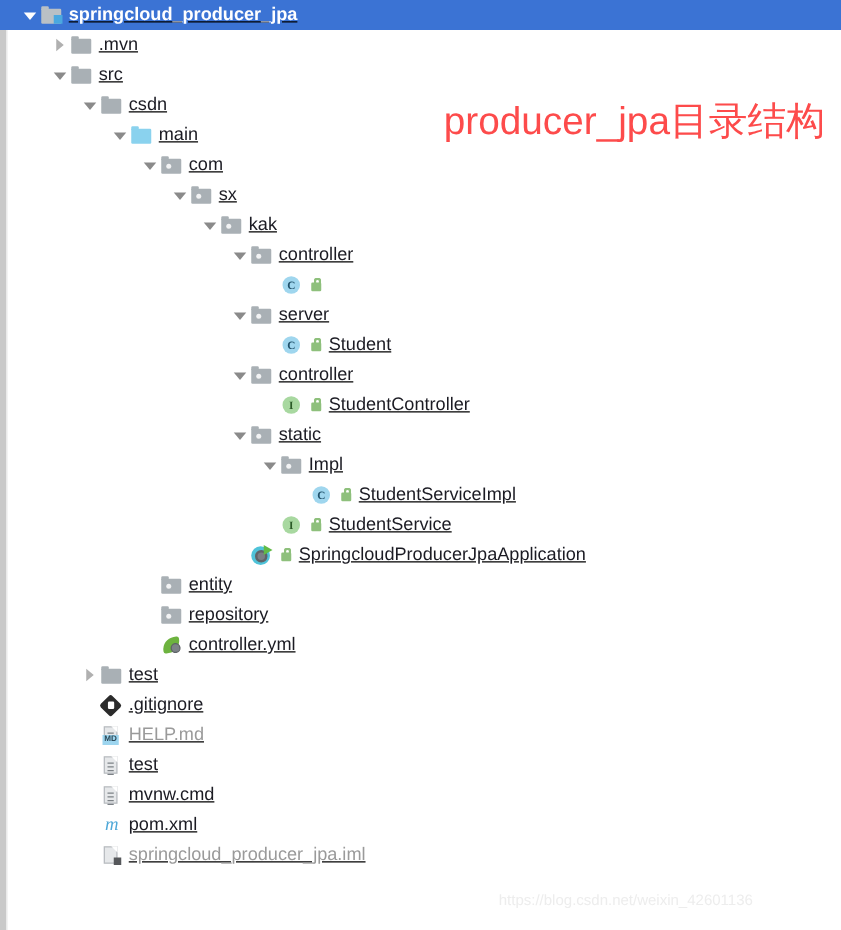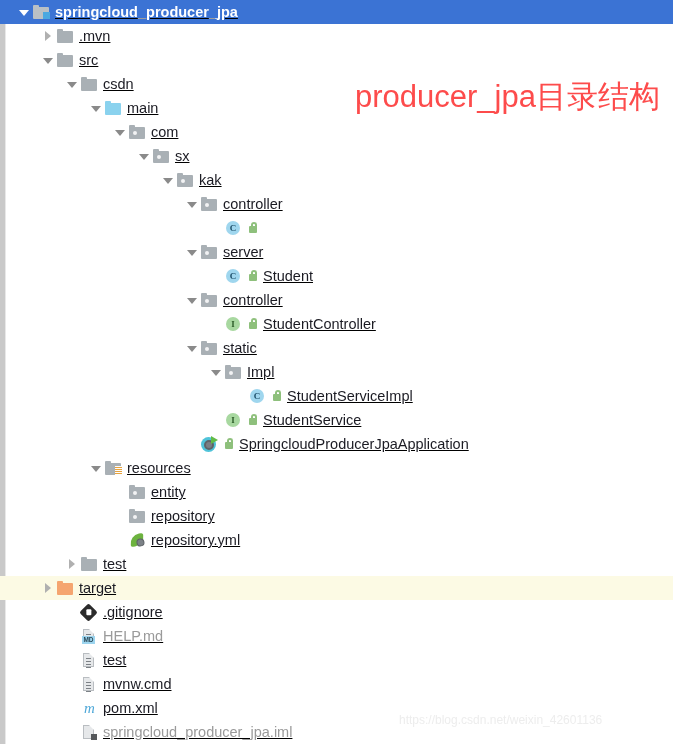--- a/index.html
+++ b/index.html
@@ -315,34 +315,20 @@
           <span class="play"></span>
         </span>
       </span>
       <span class="lock">
         <span class="sh"></span>
         <span class="body"></span>
       </span>
       <span class="label">SpringcloudProducerJpaApplication</span>
     </div>
     <div class="row">
-      <span class="gap" style="width:90px"></span>
-      <span class="tw open"></span>
-      <span class="ico f-res">
-        <span class="fold"></span>
-        <span class="lines">
-          <i></i>
-          <i></i>
-          <i></i>
-          <i></i>
-        </span>
-      </span>
-      <span class="label">resources</span>
-    </div>
-    <div class="row">
       <span class="gap" style="width:114px"></span>
       <span class="tw none"></span>
       <span class="ico f-pkg">
         <span class="fold"></span>
         <span class="dot"></span>
       </span>
       <span class="label">entity</span>
     </div>
     <div class="row">
       <span class="gap" style="width:114px"></span>
@@ -354,37 +340,29 @@
       <span class="label">repository</span>
     </div>
     <div class="row">
       <span class="gap" style="width:114px"></span>
       <span class="tw none"></span>
       <span class="ico">
         <span class="leaf">
           <span class="knob"></span>
         </span>
       </span>
-      <span class="label">repository.yml</span>
+      <span class="label">controller.yml</span>
     </div>
     <div class="row">
       <span class="gap" style="width:66px"></span>
       <span class="tw closed"></span>
       <span class="ico f-grey">
         <span class="fold"></span>
       </span>
       <span class="label">test</span>
-    </div>
-    <div class="row highlight">
-      <span class="gap" style="width:42px"></span>
-      <span class="tw closed"></span>
-      <span class="ico f-orange">
-        <span class="fold"></span>
-      </span>
-      <span class="label">target</span>
     </div>
     <div class="row">
       <span class="gap" style="width:66px"></span>
       <span class="tw none"></span>
       <span class="ico">
         <span class="gitico"></span>
       </span>
       <span class="label">.gitignore</span>
     </div>
     <div class="row muted">

